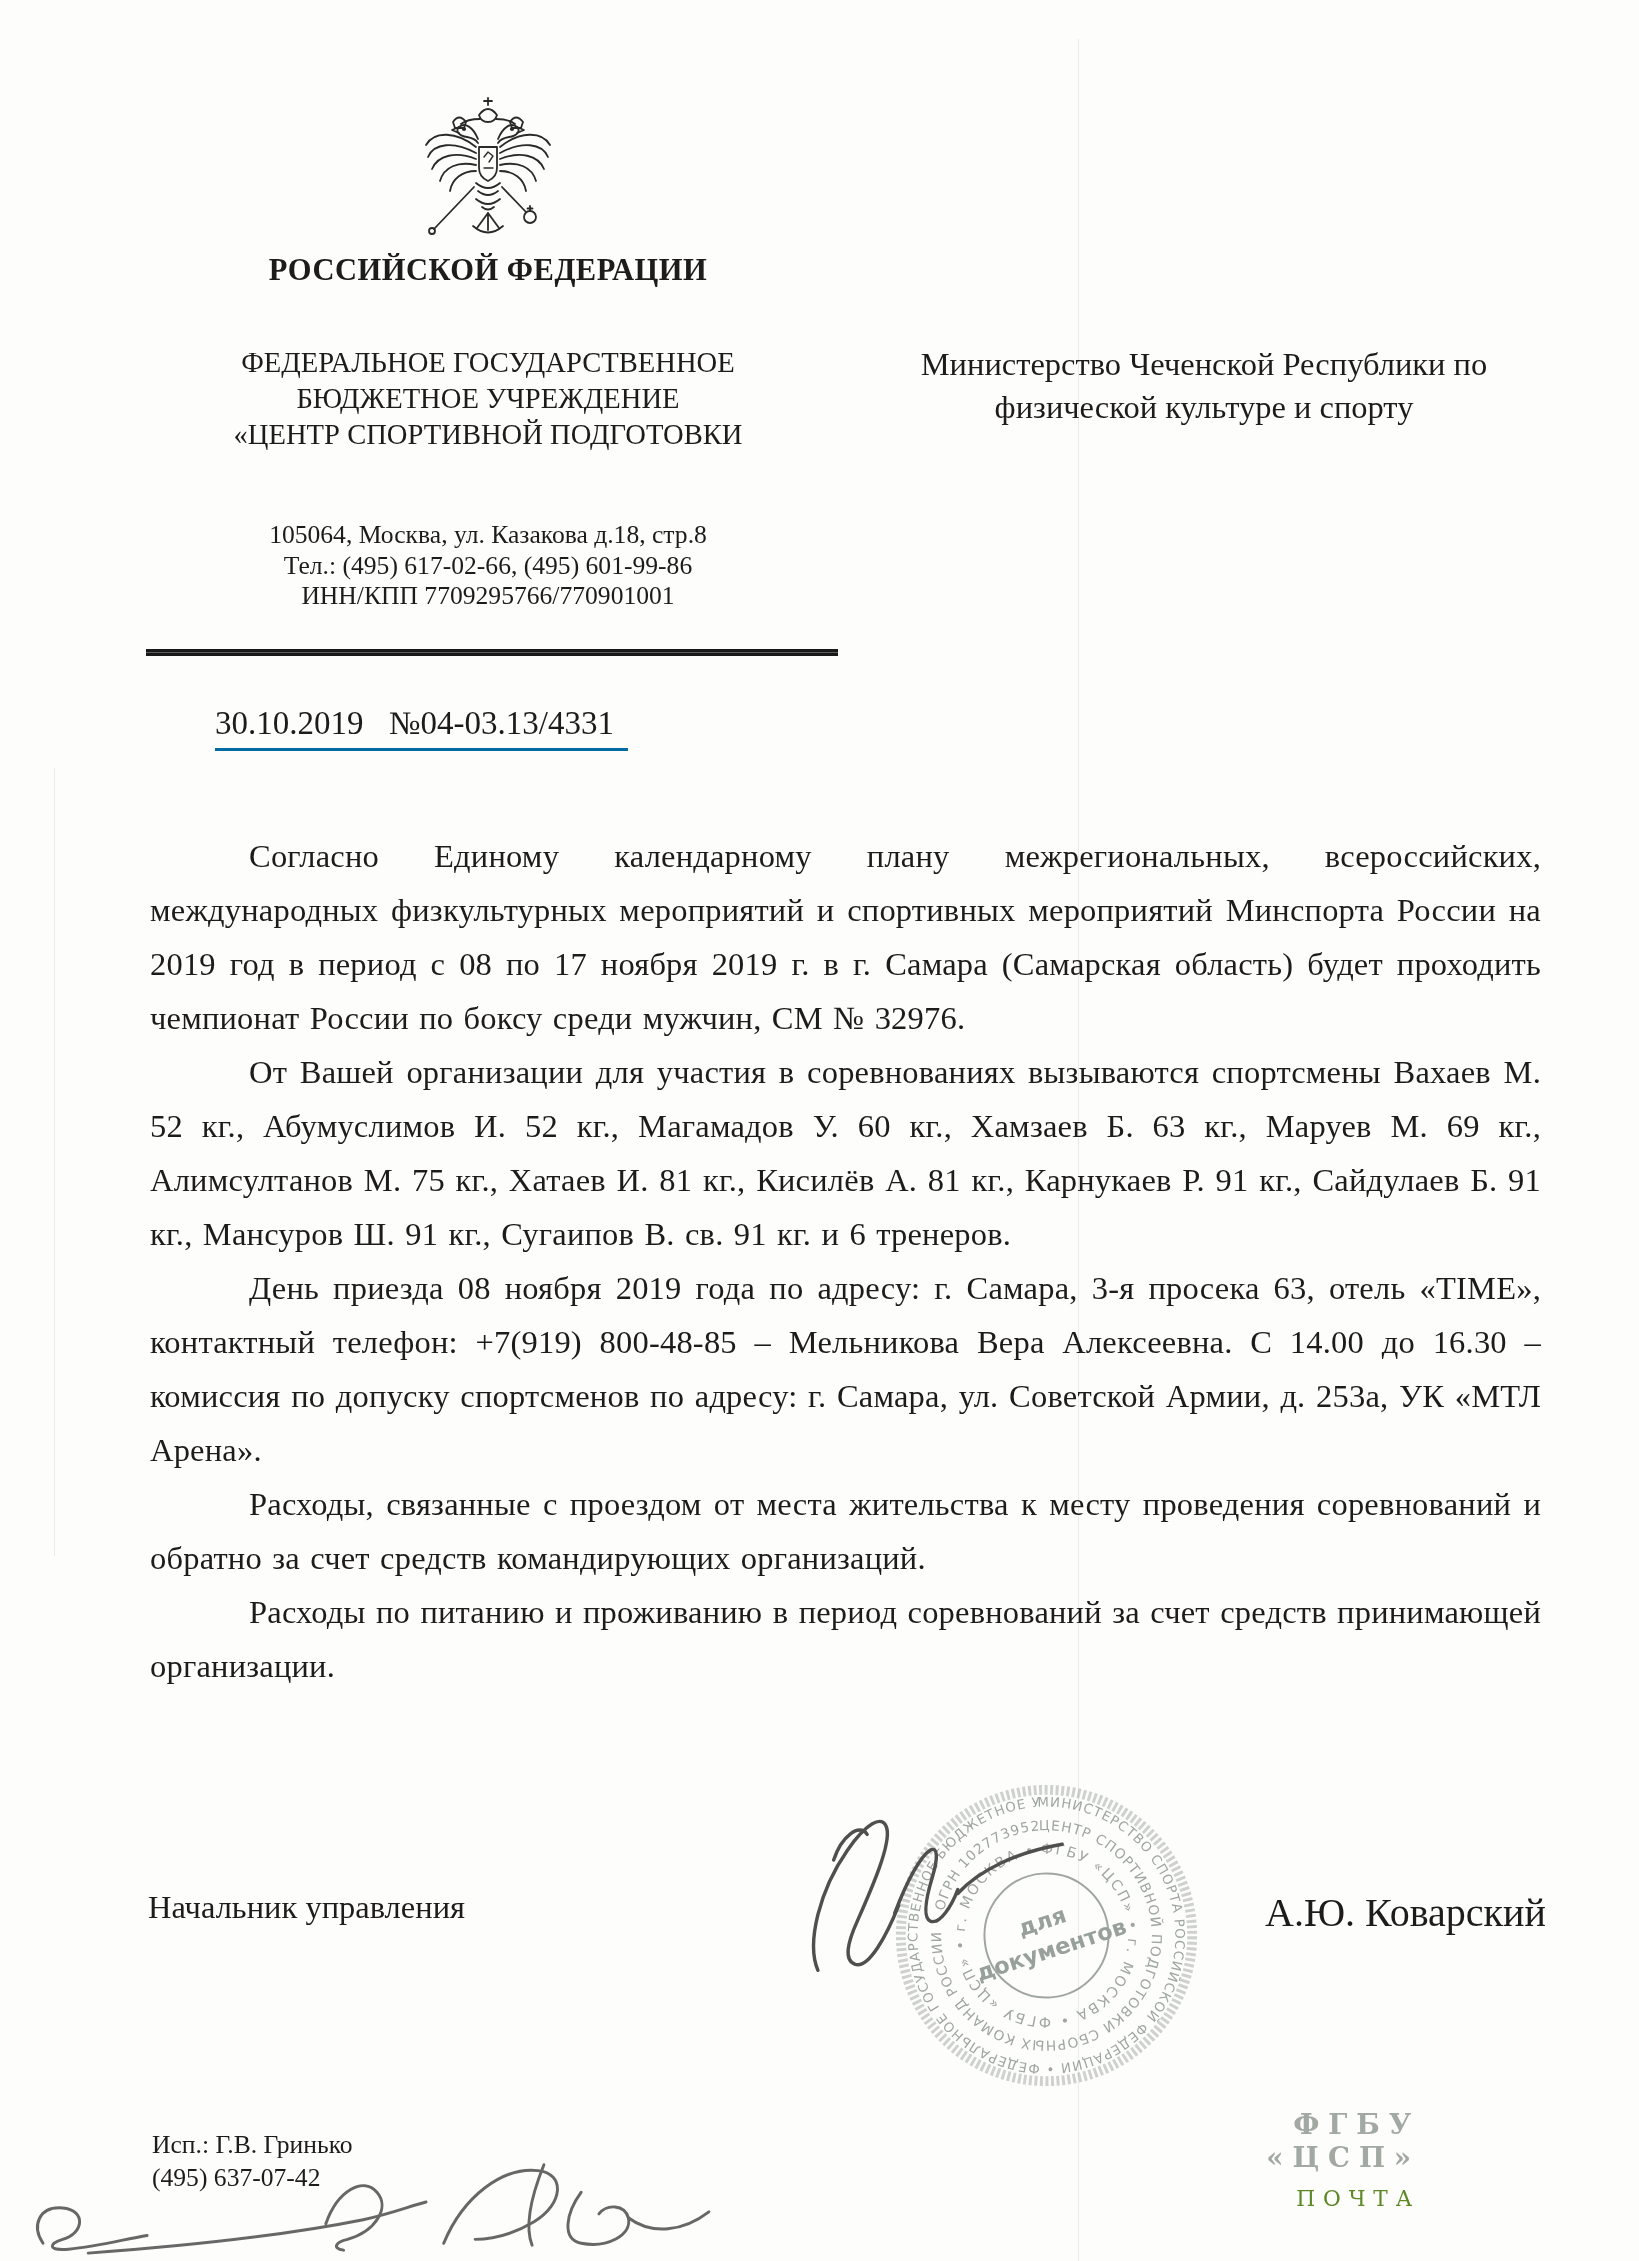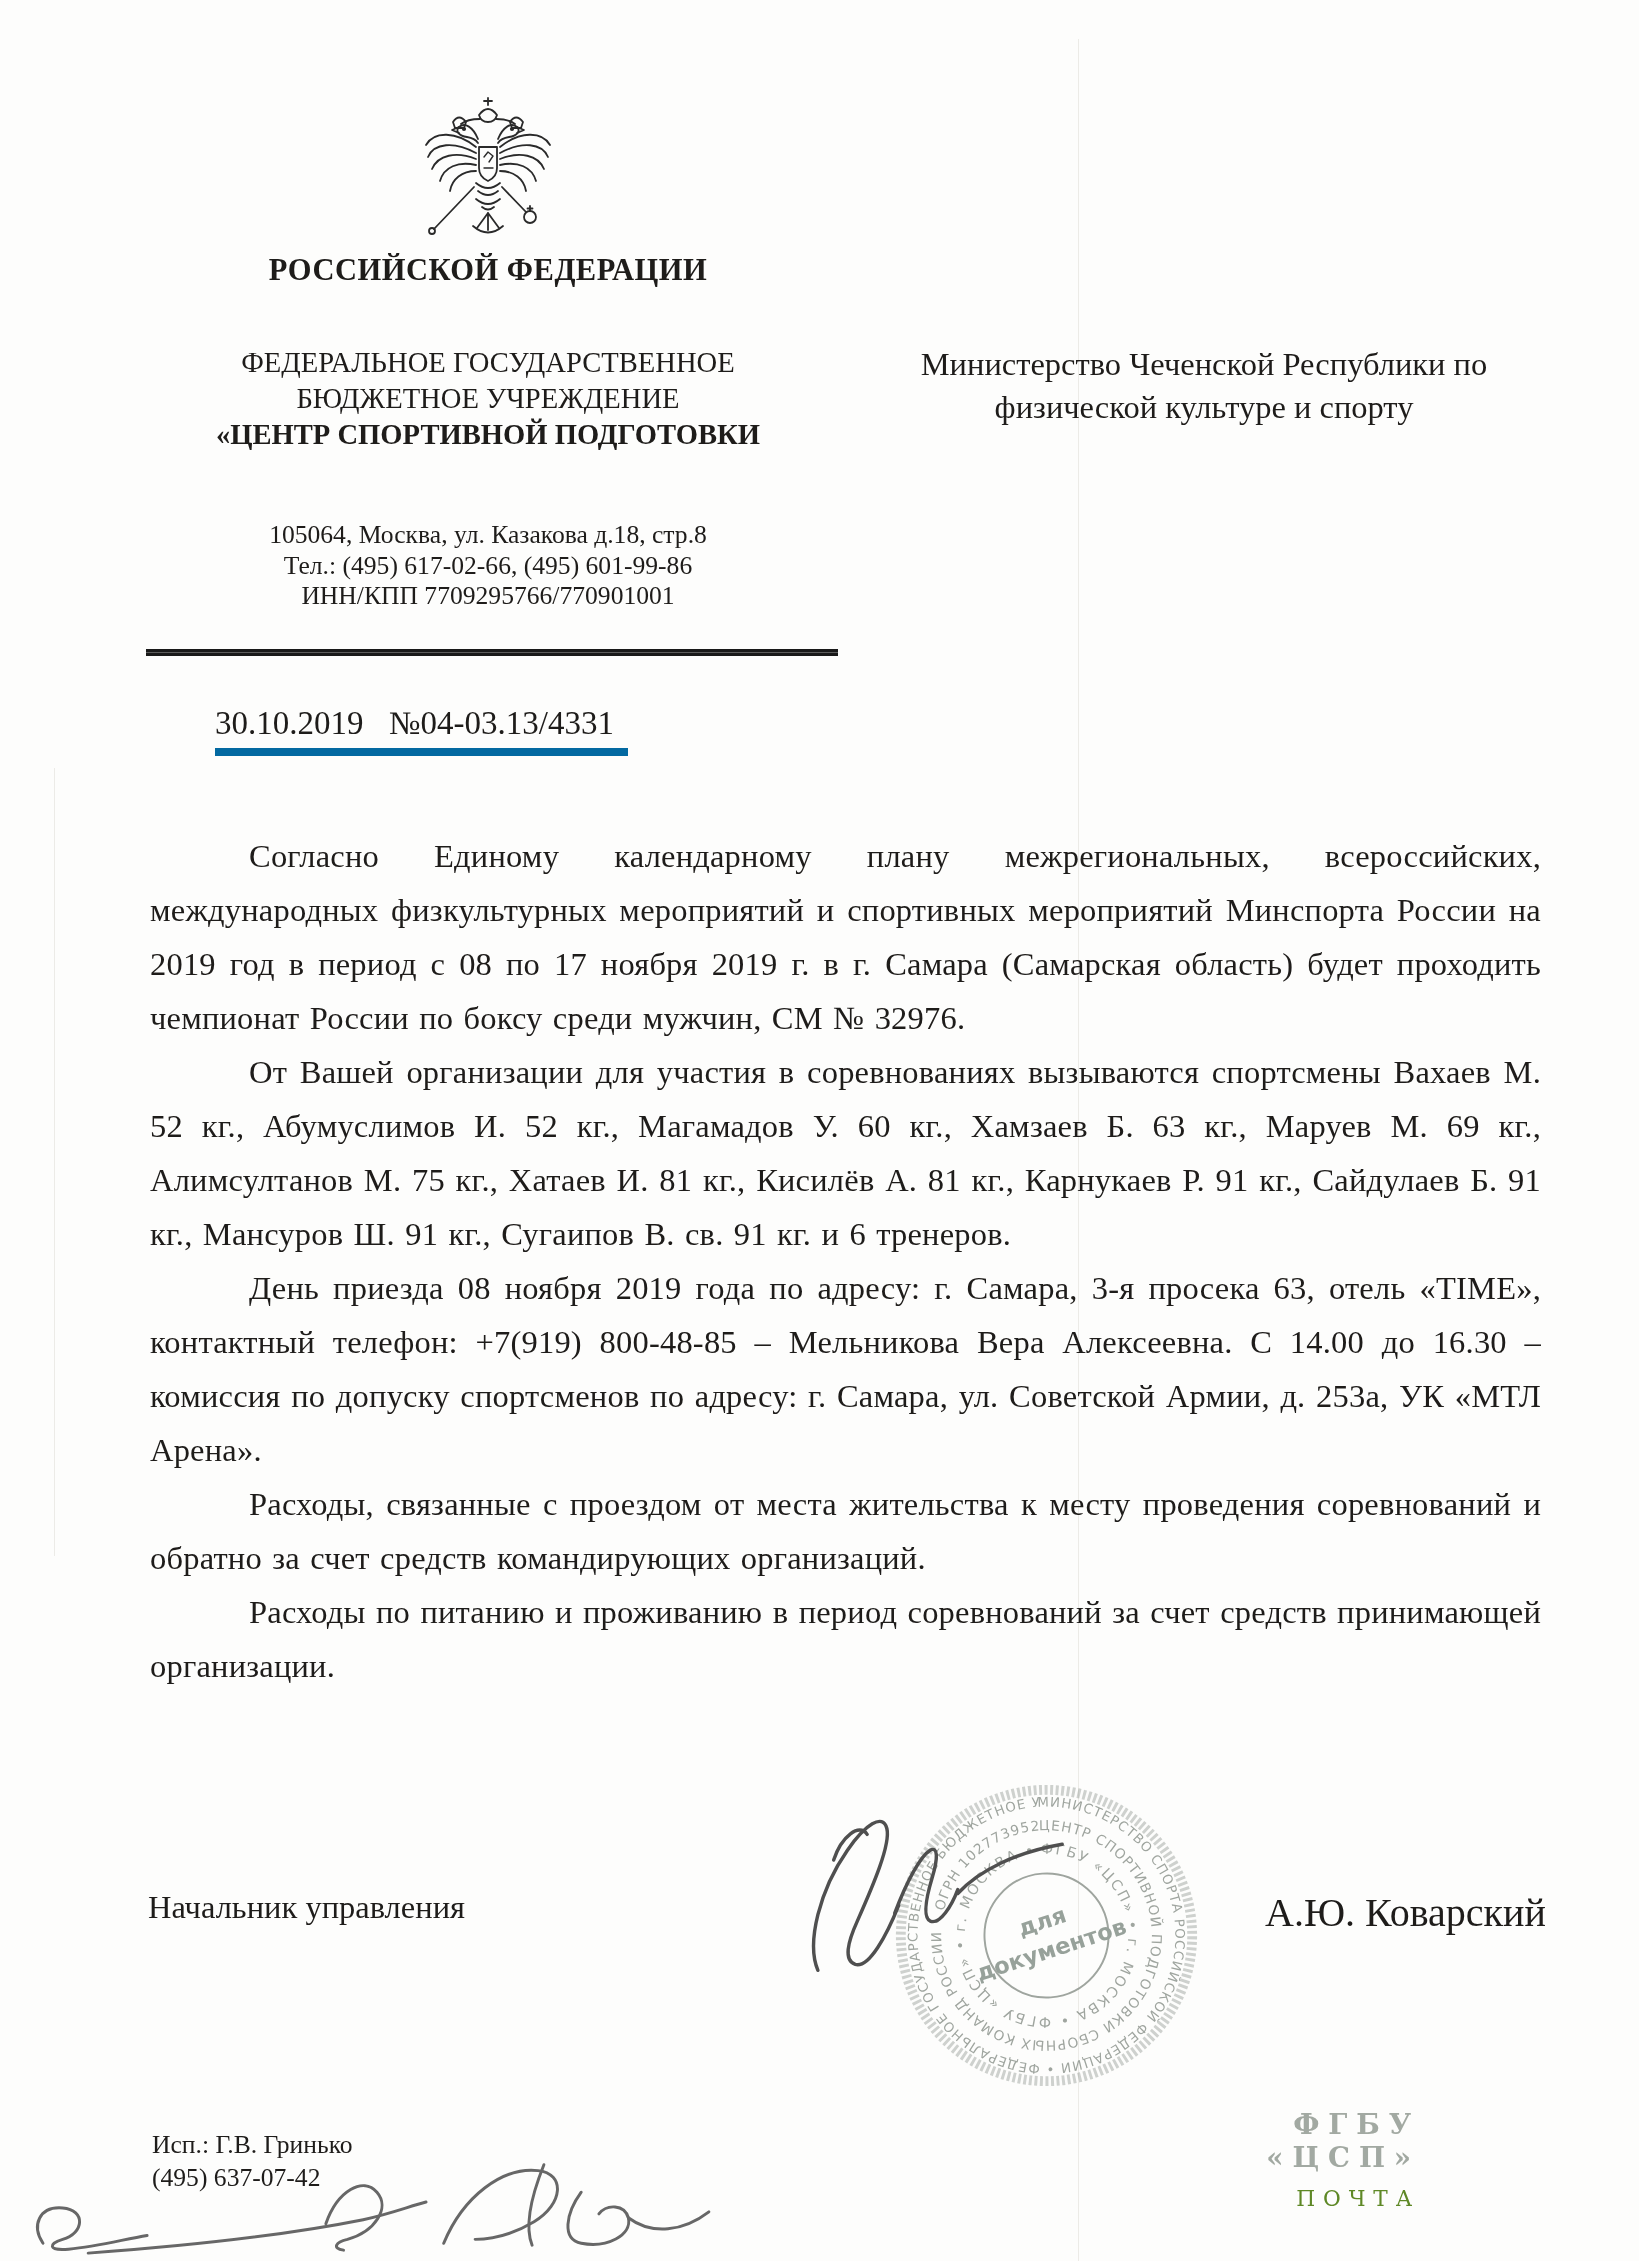--- a/index.html
+++ b/index.html
@@ -14,34 +14,34 @@
   }
   .scanline{position:absolute;width:1px;background:#ecebe7;}
   .scanline.l{left:54px;top:768px;height:788px;}
   .scanline.r{left:1078px;top:39px;height:2222px;}
 
   .emblem{position:absolute;left:418px;top:95px;width:140px;height:150px;}
 
   .lh-col{position:absolute;left:148px;width:680px;text-align:center;}
   .ministry{top:252px;font-size:30.5px;font-weight:bold;line-height:36px;letter-spacing:0.5px;}
   .orgname{top:345px;font-size:28.6px;line-height:36px;}
-  .orgname .b{font-weight:bold;}
+  .orgname .b{font-weight:normal;}
   .orgaddr{top:520px;font-size:25.6px;line-height:30.5px;}
 
   .divider{
     position:absolute;left:146px;top:649px;width:692px;height:6.9px;
     background:linear-gradient(#191919 0 42%,#5c5c5c 42% 58%,#191919 58% 100%);
   }
 
   .addressee{position:absolute;left:859px;top:343px;width:690px;text-align:center;
     font-size:32.5px;line-height:43px;}
 
   .refline{
     position:absolute;left:215px;top:705px;
-    font-size:33px;border-bottom:8px solid #0369a1;padding:0 13.8px 5.9px 0;
+    font-size:33px;border-bottom:3px solid #0369a1;padding:0 13.8px 5.9px 0;
   }
   .refline .refdate{margin-right:25.6px;}
 
   .bodytext{
     position:absolute;left:150px;top:829px;width:1391px;
     font-size:32.5px;line-height:54px;text-align:justify;
     letter-spacing:0.2px;word-spacing:2px;
   }
   .bodytext p{margin:0;text-indent:99px;}
 

